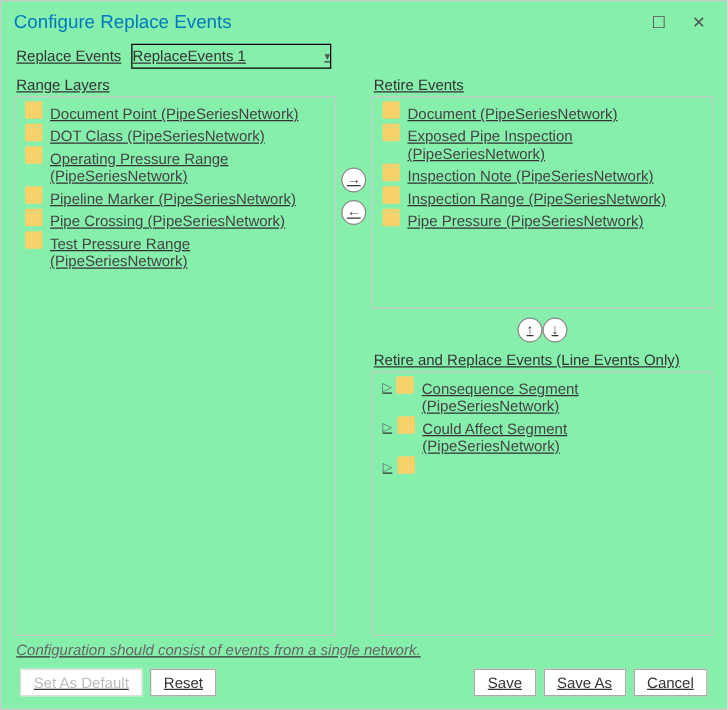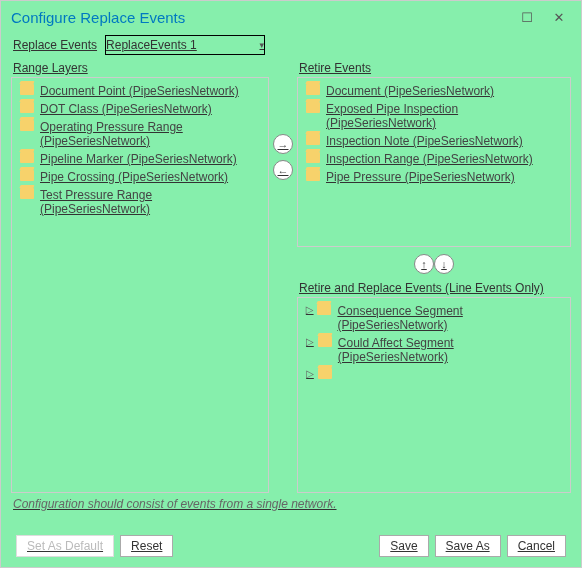--- a/index.html
+++ b/index.html
@@ -157,21 +157,20 @@
   }
   .hint {
     font-style: italic;
     color: #666;
     padding: 4px 2px 6px 2px;
   }
   .button-row {
     display: flex;
     align-items: center;
     padding: 2px 2px 4px 2px;
-    margin-top: 16px;
   }
   .button-row .spacer { flex: 1; }
   .btn {
     border: 1px solid #aaa;
     padding: 3px 10px;
     margin: 0 3px;
     font-size: 12px;
     color: #333;
     background: #fff;
     user-select: none;

